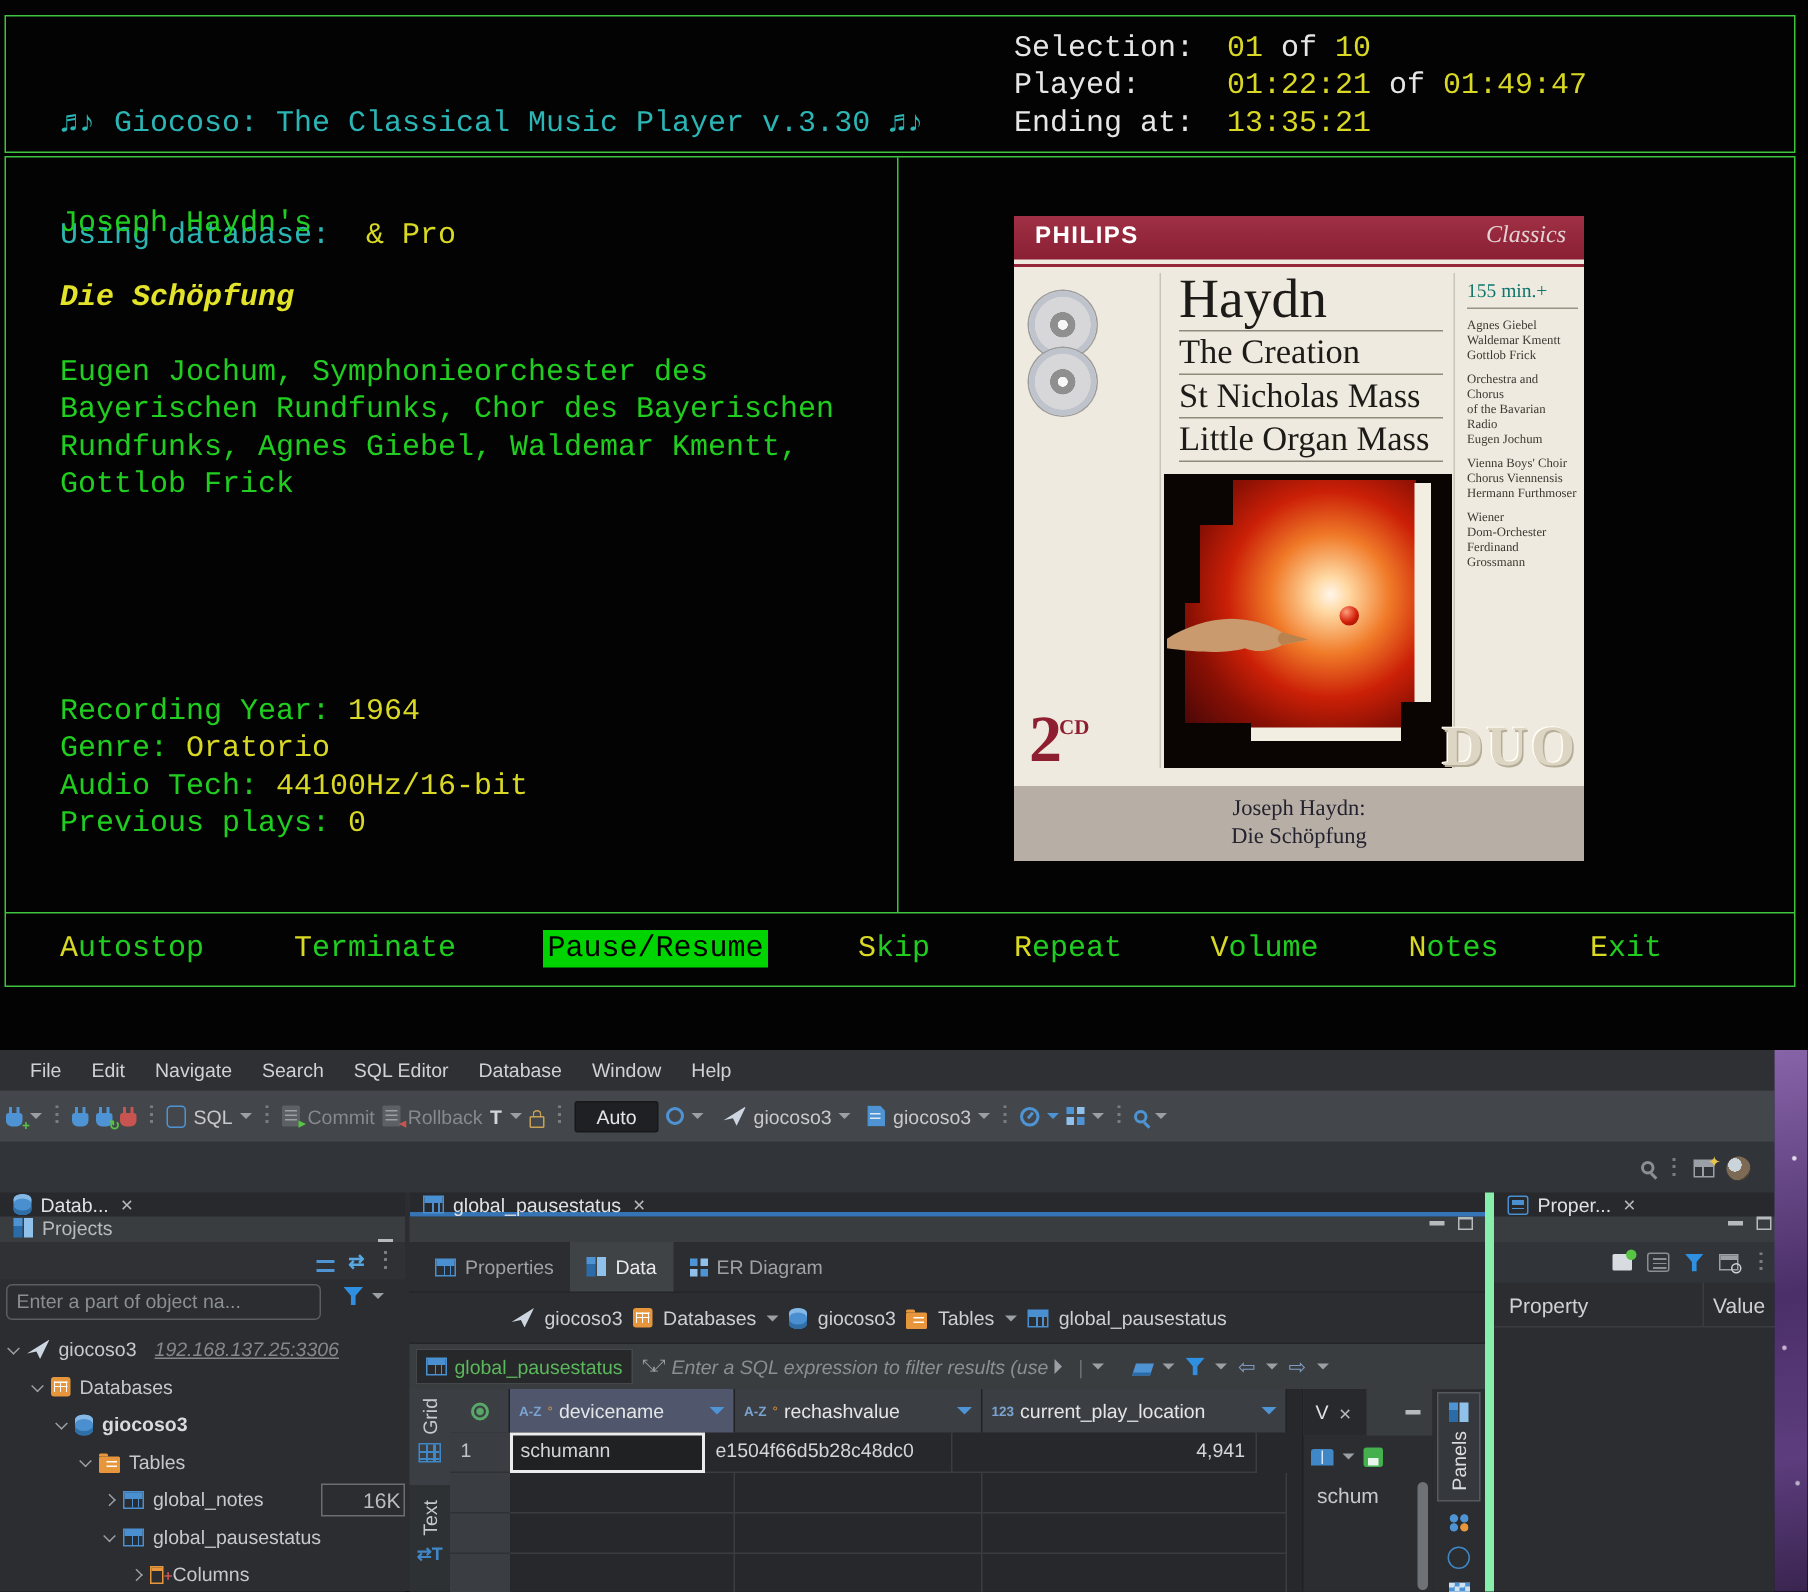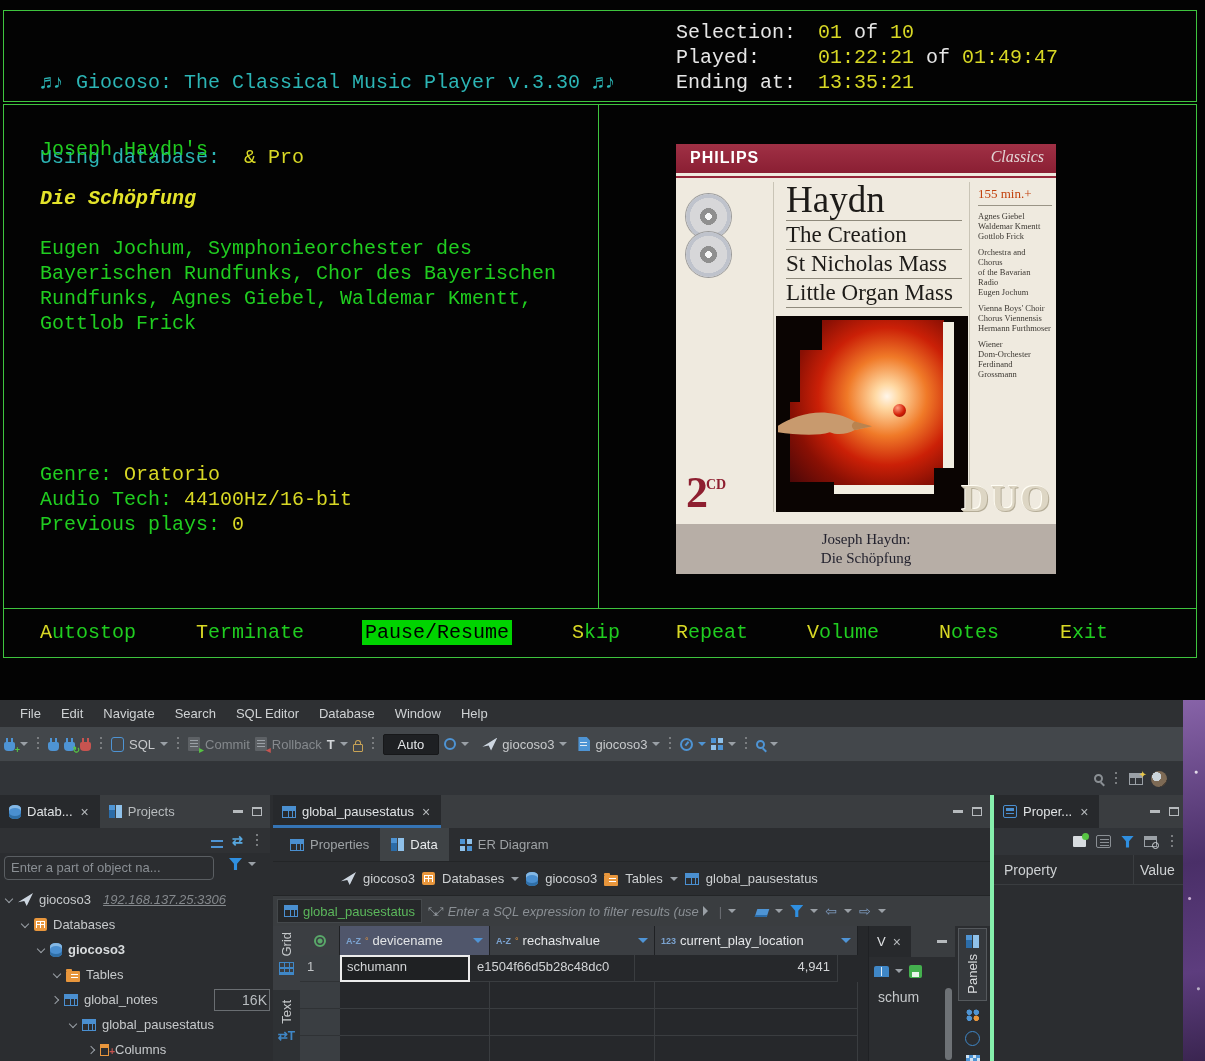--- a/index.html
+++ b/index.html
@@ -45,21 +45,21 @@
   .cd{position:absolute;left:10px;width:45px;height:45px;border-radius:50%;
     background:radial-gradient(circle,#f7f7f7 0 10%,#8f8f8f 11% 26%,#d7d7d9 27% 58%,#bfc3cc 59% 80%,#cdd0d6 81% 100%);
     box-shadow:0 0 0 1px #9b9b9b;}
   .cd.c1{top:16px;} .cd.c2{top:54px;}
   .cv-sepl{position:absolute;left:97px;top:4px;bottom:12px;width:1px;background:#c9c4b6;}
   .cv-sepr{position:absolute;left:293px;top:4px;bottom:12px;width:1px;background:#c9c4b6;}
   .cv-titles{position:absolute;left:110px;top:2px;width:176px;}
   .cv-t0{font-size:37px;line-height:40px;border-bottom:1px solid #8f8a7c;}
   .cv-t{font-size:23px;line-height:28px;border-bottom:1px solid #8f8a7c;}
   .cv-right{position:absolute;left:302px;top:8px;width:74px;color:#3c3832;}
-  .cv-dur{font-size:13px;border-bottom:1px solid #9a9486;padding-bottom:3px;margin-bottom:5px;color:#c2410c;}
+  .cv-dur{font-size:13px;border-bottom:1px solid #9a9486;padding-bottom:3px;margin-bottom:5px;color:#0f766e;}
   .cv-cred{font-size:8.5px;line-height:10px;margin-bottom:6px;}
   .art{position:absolute;left:100px;top:138px;width:192px;height:196px;background:#0a0402;}
   .art-red{position:absolute;left:14px;top:4px;right:24px;bottom:26px;
     background:radial-gradient(circle at 63% 46%,#fff6ea 0%,#ffd9a4 9%,#f07a28 30%,#cb2007 52%,#8a1004 72%,#470708 100%);}
   .art-fr{position:absolute;right:14px;top:6px;bottom:18px;width:11px;background:#f2eee1;}
   .art-fb{position:absolute;left:46px;right:14px;bottom:18px;height:9px;background:#f2eee1;}
   .art-st{position:absolute;background:#0a0402;}
   .s1{left:0;top:0;width:46px;height:34px;}
   .s2{left:0;top:0;width:24px;height:86px;}
   .s3{left:0;bottom:0;width:58px;height:30px;}
@@ -154,21 +154,21 @@
   .ic-tmag{width:13px;height:11px;border:1px solid #9aa0a6;background:linear-gradient(#9aa0a6 0 3px,transparent 3px);}
   .ic-tmag::after{content:"";position:absolute;right:-3px;bottom:-3px;width:5px;height:5px;border:1.5px solid #cfd3d7;border-radius:50%;}
   .ic-panel{width:13px;height:13px;background:linear-gradient(#4e94d4 0 5px,#2b6ca8 5px) 0 0/6px 13px no-repeat,linear-gradient(#8fc1ea 0 13px,transparent 0) 7px 0/6px 13px no-repeat;}
   .ic-radio{width:12px;height:12px;border:2px solid #59a869;border-radius:50%;background:radial-gradient(circle,#59a869 0 2px,transparent 3px);}
   .winm{width:10px;height:3px;background:#b6babd;display:inline-block;}
   .winx{width:10px;height:9px;border:1px solid #b6babd;border-top-width:2px;display:inline-block;}
   .closex{color:#b6babd;font-size:14px;padding:0 2px;}
   .chv{display:inline-block;border:solid #9aa0a6;border-width:0 1.5px 1.5px 0;padding:2.5px;}
   .chv.d{transform:rotate(45deg);margin-top:-2px;} .chv.r{transform:rotate(-45deg);}
   
-  .ptabs{position:absolute;height:33px;background:#3a3d40;display:flex;align-items:stretch;}
+  .ptabs{position:absolute;height:33px;background:#3a3d40;display:flex;align-items:stretch;flex-direction:column;}
   .ptab{display:flex;align-items:center;gap:6px;padding:0 9px;color:#b8bcbe;}
   .ptab.act{background:#27292c;color:#dfe2e4;}
   .winicons{margin-left:auto;display:flex;align-items:center;gap:9px;padding:0 8px;}
   
   #lpanel{position:absolute;left:0;top:95px;width:270px;height:266px;background:#2b2d30;}
   #lpanel .ptabs{left:0;top:0;width:270px;}
   .ltb{position:absolute;left:0;top:33px;width:270px;height:25px;background:#2f3134;display:flex;justify-content:flex-end;align-items:center;gap:9px;padding-right:8px;}
   .lfilter{position:absolute;left:4px;top:61px;width:210px;height:24px;border:1px solid #5a5e62;border-radius:4px;color:#8a8f94;padding:3px 6px;font-size:13px;white-space:nowrap;overflow:hidden;}
   .lfic{position:absolute;right:14px;top:63px;display:flex;gap:6px;align-items:center;}
   .tree{position:absolute;left:0;top:92px;width:270px;bottom:0;overflow:hidden;}
@@ -223,21 +223,21 @@
   .pstab{border:1px solid #55595d;background:#35383c;width:29px;margin:2px auto;display:flex;flex-direction:column;align-items:center;gap:6px;padding:6px 0;color:#dadcde;}
   .pic{display:flex;flex-direction:column;align-items:center;gap:9px;margin-top:8px;}
   .dotpair{width:13px;height:13px;background:
      radial-gradient(circle,#4e94d4 0 2.5px,transparent 3px) 0 0/6.5px 6.5px no-repeat,
      radial-gradient(circle,#4e94d4 0 2.5px,transparent 3px) 6.5px 0/6.5px 6.5px no-repeat,
      radial-gradient(circle,#4e94d4 0 2.5px,transparent 3px) 0 6.5px/6.5px 6.5px no-repeat,
      radial-gradient(circle,#e8963c 0 2.5px,transparent 3px) 6.5px 6.5px/6.5px 6.5px no-repeat;}
   .circdots{width:15px;height:15px;border:1.5px solid #3f87c7;border-radius:50%;}
   .checker{width:14px;height:11px;background:conic-gradient(#4e94d4 25%,#cfe2f2 0 50%,#4e94d4 0 75%,#cfe2f2 0) 0 0/7px 6px;}
   
-  #props{position:absolute;left:990px;top:95px;width:193px;height:266px;background:#2b2d30;border-left:4px solid #86efac;}
+  #props{position:absolute;left:990px;top:95px;width:193px;height:266px;background:#2b2d30;border-left:6px solid #86efac;}
   #props .ptabs{left:0;top:0;width:193px;}
   .prtools{position:absolute;left:0;top:33px;width:193px;height:27px;background:#313438;display:flex;align-items:center;justify-content:flex-end;gap:10px;padding-right:10px;}
   .prhead{position:absolute;left:0;top:60px;width:193px;height:30px;display:flex;align-items:center;border-bottom:1px solid #3a3d40;color:#ced1d3;font-size:14px;}
   .prhead .c1{width:140px;padding-left:10px;border-right:1px solid #3a3d40;height:100%;display:flex;align-items:center;}
   .prhead .c2{padding-left:6px;white-space:nowrap;overflow:hidden;width:52px;}
   .ic-form{width:14px;height:13px;border:1.5px solid #4a8fd0;border-radius:2px;background:linear-gradient(#4a8fd0 0 3px,transparent 3px 5px,#4a8fd0 5px 6px,transparent 6px) 2px 2px/8px 7px no-repeat;}
 </style>
 </head>
 <body>
 
@@ -256,20 +256,21 @@
 
   <div class="tbox" id="t-main">
     <div id="t-vdiv"></div>
     <div id="t-hdiv"></div>
 
     <div id="t-info">
       <div class="ti-composer t-grn">Joseph Haydn's</div>
       <div class="ti-work">Die Schöpfung</div>
       <div class="ti-perf t-grn">Eugen Jochum, Symphonieorchester des Bayerischen Rundfunks, Chor des Bayerischen Rundfunks, Agnes Giebel, Waldemar Kmentt, Gottlob Frick</div>
       <div class="ti-stats">
+        <div><span class="t-grn">Recording Year: </span><span class="v">1964</span></div>
         <div><span class="t-grn">Genre: </span><span class="v">Oratorio</span></div>
         <div><span class="t-grn">Audio Tech: </span><span class="v">44100Hz/16-bit</span></div>
         <div><span class="t-grn">Previous plays: </span><span class="v">0</span></div>
       </div>
     </div>
 
     <div id="cover">
       <div class="cv-banner">
         <span class="cv-brand">PHILIPS</span>
         <span class="cv-script">Classics</span>
@@ -454,21 +455,21 @@
       <div class="trow" style="padding-left:38px">
           <span class="chv d"></span>
           <span class="i ic-cyl"></span>
           <span class="lbl bold">giocoso3</span>
         </div>
       <div class="trow" style="padding-left:54px">
           <span class="chv d"></span>
           <span class="i ic-fold lines"></span>
           <span class="lbl">Tables</span>
         </div>
-      <div class="trow" style="padding-left:52px;position:relative">
+      <div class="trow" style="padding-left:70px;position:relative">
           <span class="chv r"></span>
           <span class="i ic-tbl"></span>
           <span class="lbl">global_notes</span>
           <span class="tbadge">16K</span>
         </div>
       <div class="trow" style="padding-left:70px">
           <span class="chv d"></span>
           <span class="i ic-tbl"></span>
           <span class="lbl">global_pausestatus</span>
         </div>

